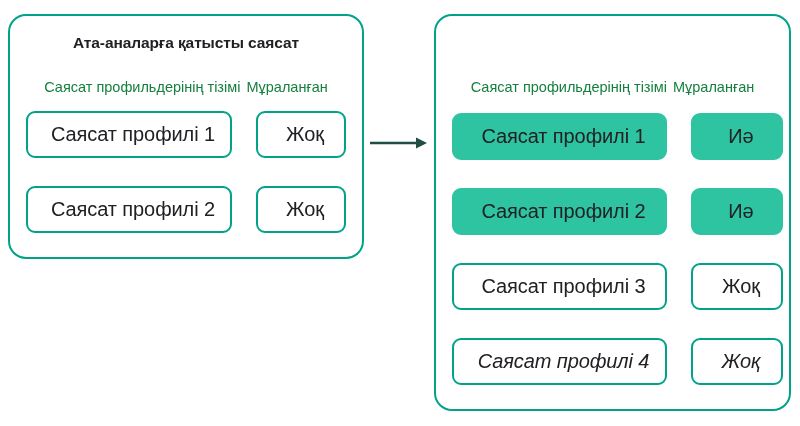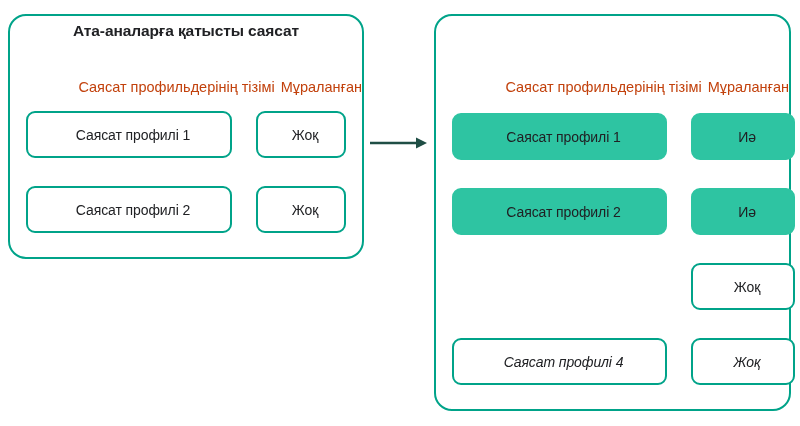--- a/index.html
+++ b/index.html
@@ -37,79 +37,79 @@
     left: 434px;
     top: 14px;
     width: 357px;
     height: 397px;
   }
 
   .panel-title {
     position: absolute;
     left: 0;
     right: 0;
-    top: 4px;
+    top: 16px;
     text-align: center;
     font-weight: bold;
     font-size: 15.5px;
     line-height: 21px;
     letter-spacing: -0.1px;
     color: #202124;
     padding: 0 46px;
     box-sizing: border-box;
   }
 
   .col-headers {
     position: absolute;
     left: 0;
     right: 0;
     top: 62px;
-    text-align: right;
+    text-align: center;
     font-size: 14.5px;
     line-height: 19px;
-    color: #c2410c;
+    color: #15803d;
     white-space: nowrap;
   }
   .col-headers .hdr-gap { display: inline-block; width: 6px; }
 
   
   .row {
     position: absolute;
     height: 47px;
   }
   .cell {
     position: absolute;
     top: 0;
     height: 47px;
     border: 2px solid #00a389;
     border-radius: 9px;
     box-sizing: border-box;
     display: flex;
     align-items: center;
     justify-content: center;
-    font-size: 14px;
+    font-size: 20px;
     color: #202124;
     background: #ffffff;
     letter-spacing: -0.1px;
     padding-left: 8px;
   }
   .cell.filled {
     background: #2ec4a2;
     border-color: #2ec4a2;
   }
 
   
   #panel-parent .row { left: 0; right: 0; }
   #panel-parent .cell-profile { left: 16px; width: 206px; }
   #panel-parent .cell-badge   { left: 246px; width: 90px; }
 
   
   #panel-child .row { left: 0; right: 0; }
   #panel-child .cell-profile { left: 16px; width: 215px; }
-  #panel-child .cell-badge   { left: 255px; width: 104px; }
+  #panel-child .cell-badge   { left: 255px; width: 92px; }
 
   
   #flow-arrow {
     position: absolute;
     left: 370px;
     top: 134px;
     width: 58px;
     height: 18px;
   }
 </style>
@@ -149,20 +149,21 @@
     <div class="cell cell-profile filled">Саясат профилі 1</div>
     <div class="cell cell-badge filled">Иә</div>
   </div>
 
   <div class="row" style="top:172px;">
     <div class="cell cell-profile filled">Саясат профилі 2</div>
     <div class="cell cell-badge filled">Иә</div>
   </div>
 
   <div class="row" style="top:247px;">
+    <div class="cell cell-profile">Саясат профилі 3</div>
     <div class="cell cell-badge">Жоқ</div>
   </div>
 
   <div class="row" style="top:322px;font-style:italic;">
     <div class="cell cell-profile">Саясат профилі 4</div>
     <div class="cell cell-badge">Жоқ</div>
   </div>
 </div>
 
 </body></html>

